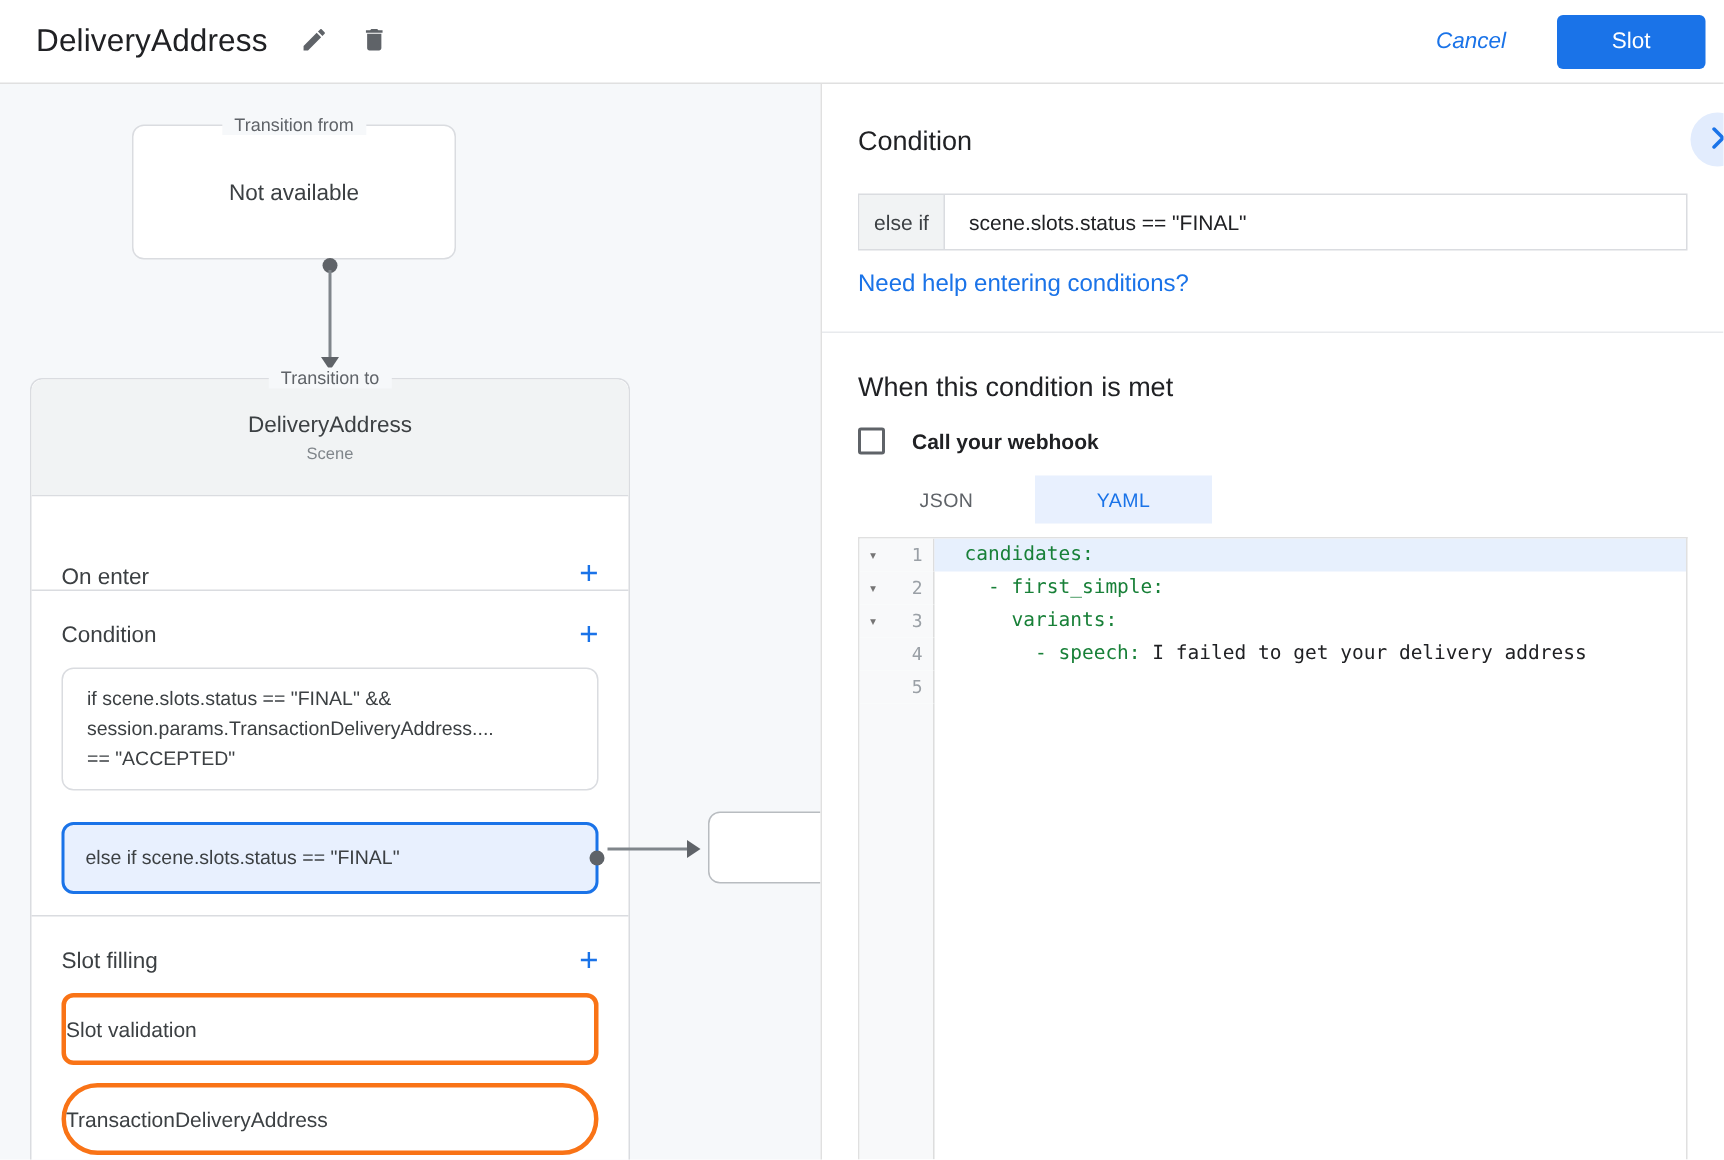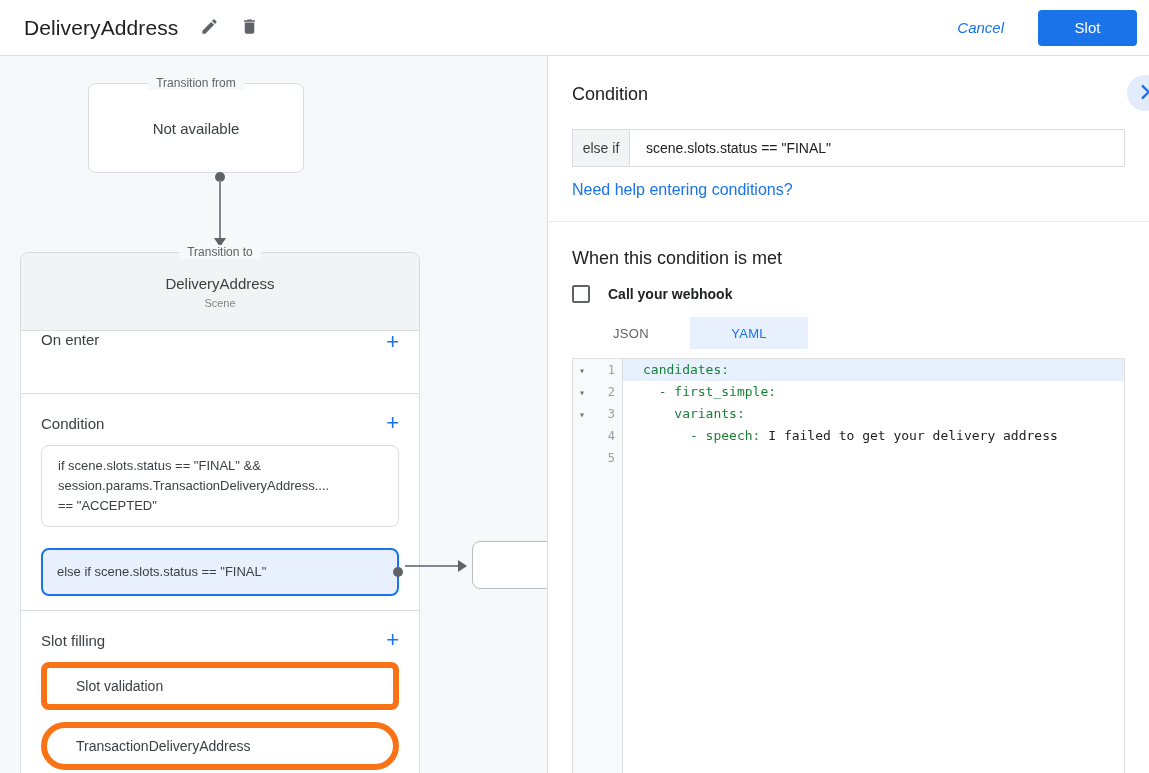--- a/index.html
+++ b/index.html
@@ -35,37 +35,37 @@
   .vconn .head { position:absolute; left:0; top:66px; width:0; height:0;
     border-left:6px solid transparent; border-right:6px solid transparent; border-top:9px solid #5f6368; }
 
   .scene-card { position:absolute; left:20px; top:196px; width:400px; height:560px;
     background:#fff; border:1px solid #dadce0; border-radius:8px; }
   .scene-head { height:78px; background:#f1f3f4; border-bottom:1px solid #dadce0;
     border-radius:8px 8px 0 0; display:flex; flex-direction:column; align-items:center; justify-content:center; gap:5px; }
   .scene-head .s-title { font-size:15px; color:#3c4043; }
   .scene-head .s-sub { font-size:11px; color:#80868b; }
 
-  .row-onenter { height:63px; display:flex; align-items:flex-start; justify-content:space-between;
+  .row-onenter { height:63px; display:flex; align-items:flex-end; justify-content:space-between;
     padding:0 20px; border-bottom:1px solid #dadce0; }
   .sec-label { font-size:15px; color:#3c4043; }
   .plus { color:#1a73e8; font-size:22px; font-weight:400; line-height:1; background:none; border:none;
     cursor:pointer; font-family:inherit; }
 
   .sec { padding:15px 20px 14px; border-bottom:1px solid #dadce0; }
   .sec.last { border-bottom:none; }
   .sec-head { display:flex; align-items:center; justify-content:space-between; height:28px; }
   .cond-box { margin-top:8px; background:#fff; border:1px solid #dadce0; border-radius:8px;
     padding:10px 16px; font-size:13px; line-height:20px; color:#3c4043; white-space:pre-line; cursor:pointer; }
   .cond-box.selected { margin-top:21px; background:#e8f0fe; border:2px solid #1a73e8;
     height:48px; display:flex; align-items:center; padding:0 14px; white-space:nowrap; position:relative; }
   .cond-box.selected .outdot { position:absolute; right:-6px; top:50%; transform:translateY(-50%);
     width:10px; height:10px; border-radius:50%; background:#5f6368; }
-  .slot-box { margin-top:8px; background:#fff; border:6px solid #f97316; border-radius:8px;
-    height:48px; display:flex; align-items:center; padding:0 29px; font-size:14px; color:#3c4043; cursor:pointer; }
+  .slot-box { margin-top:8px; background:#fff; border:3px solid #f97316; border-radius:8px;
+    height:48px; display:flex; align-items:center; padding:0 0; font-size:14px; color:#3c4043; cursor:pointer; }
   .slot-box + .slot-box { margin-top:12px;border-radius:24px; }
 
   .hconn { position:absolute; left:405px; top:504px; width:62px; height:12px; }
   .hconn .line { position:absolute; left:0; top:5px; width:54px; height:2px; background:#80868b; }
   .hconn .head { position:absolute; right:0; top:0; width:0; height:0;
     border-top:6px solid transparent; border-bottom:6px solid transparent; border-left:9px solid #5f6368; }
   .target-node { position:absolute; left:472px; top:485px; width:85px; height:48px;
     background:#fff; border:1px solid #b8bcc0; border-radius:8px; }
 
   

